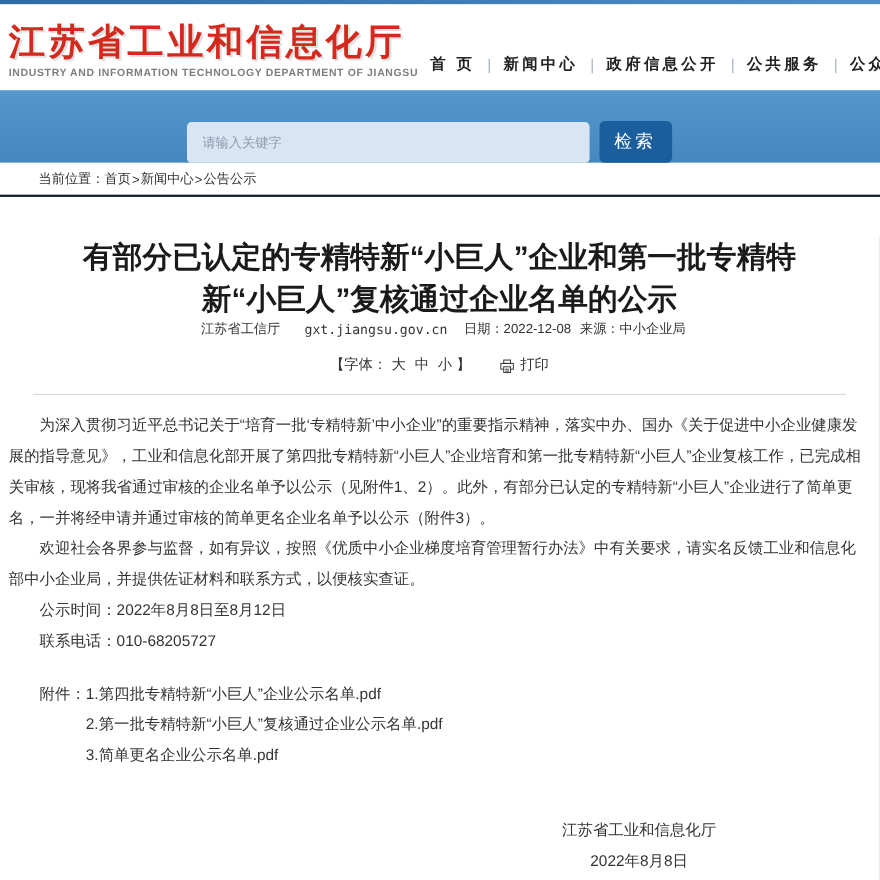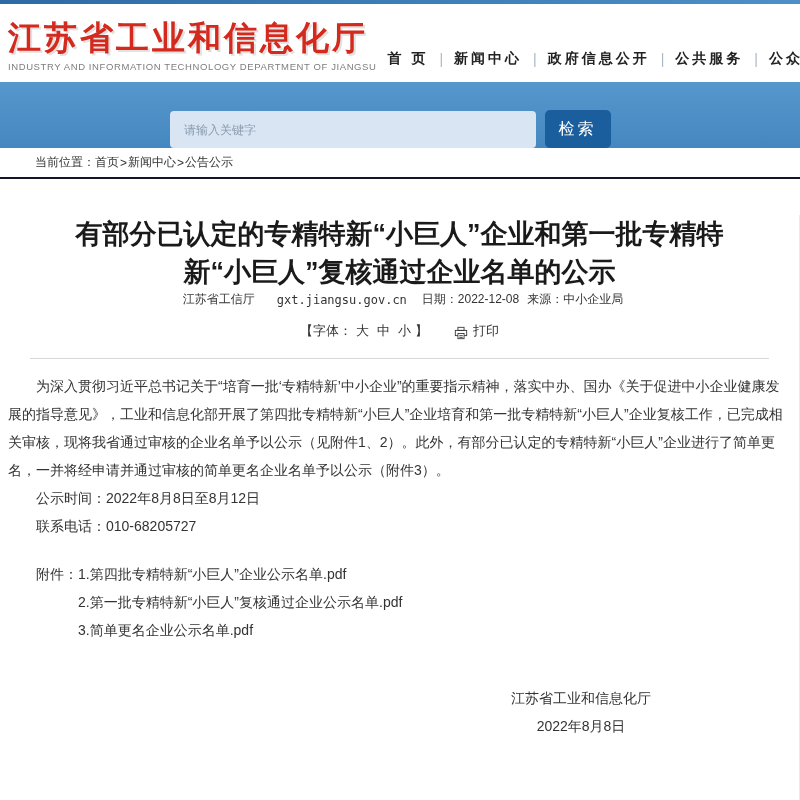--- a/index.html
+++ b/index.html
@@ -22,21 +22,21 @@
     padding: 0 8px 10px 8px;
   }
   .logo { display: flex; flex-direction: column; }
   .logo-title {
     color: #d42a1e; font-size: 33px; font-weight: bold;
     letter-spacing: 3px; line-height: 1.05;
     text-shadow: 2px 2px 0 rgba(170,170,170,0.35);
     white-space: nowrap;
   }
   .logo-sub {
-    color: #7d7d7d; font-size: 9.5px; font-weight: normal;
+    color: #7d7d7d; font-size: 9.5px; font-weight: bold;
     letter-spacing: 0.6px; margin-top: 5px; white-space: nowrap;
   }
   .nav { display: flex; align-items: center; font-size: 14px; font-weight: bold; color: #222; padding-bottom: 4px; }
   .nav-item { padding: 0 11px; letter-spacing: 3px; cursor: pointer; white-space: nowrap; }
   .nav-sep { color: #a9b6c6; font-weight: normal; }
 
   
   .banner {
     height: 66px;
     background: linear-gradient(180deg, #5598cd, #4587bf);
@@ -170,20 +170,21 @@
         </svg>
       </span>
       <span>打印</span>
     </span>
   </div>
 
   <div class="divider"></div>
 
   <div class="body-text">
     <p class="para">为深入贯彻习近平总书记关于“培育一批‘专精特新’中小企业”的重要指示精神，落实中办、国办《关于促进中小企业健康发展的指导意见》，工业和信息化部开展了第四批专精特新“小巨人”企业培育和第一批专精特新“小巨人”企业复核工作，已完成相关审核，现将我省通过审核的企业名单予以公示（见附件1、2）。此外，有部分已认定的专精特新“小巨人”企业进行了简单更名，一并将经申请并通过审核的简单更名企业名单予以公示（附件3）。</p>
+    <p class="para">欢迎社会各界参与监督，如有异议，按照《优质中小企业梯度培育管理暂行办法》中有关要求，请实名反馈工业和信息化部中小企业局，并提供佐证材料和联系方式，以便核实查证。</p>
     <p class="para">公示时间：2022年8月8日至8月12日</p>
     <p class="para">联系电话：010-68205727</p>
 
     <div class="attachments">
       <span class="attach-label">附件：</span>
       <span class="attach-list">
         <span class="attach-item">1.第四批专精特新“小巨人”企业公示名单.pdf</span>
         <span class="attach-item">2.第一批专精特新“小巨人”复核通过企业公示名单.pdf</span>
         <span class="attach-item">3.简单更名企业公示名单.pdf</span>
       </span>

